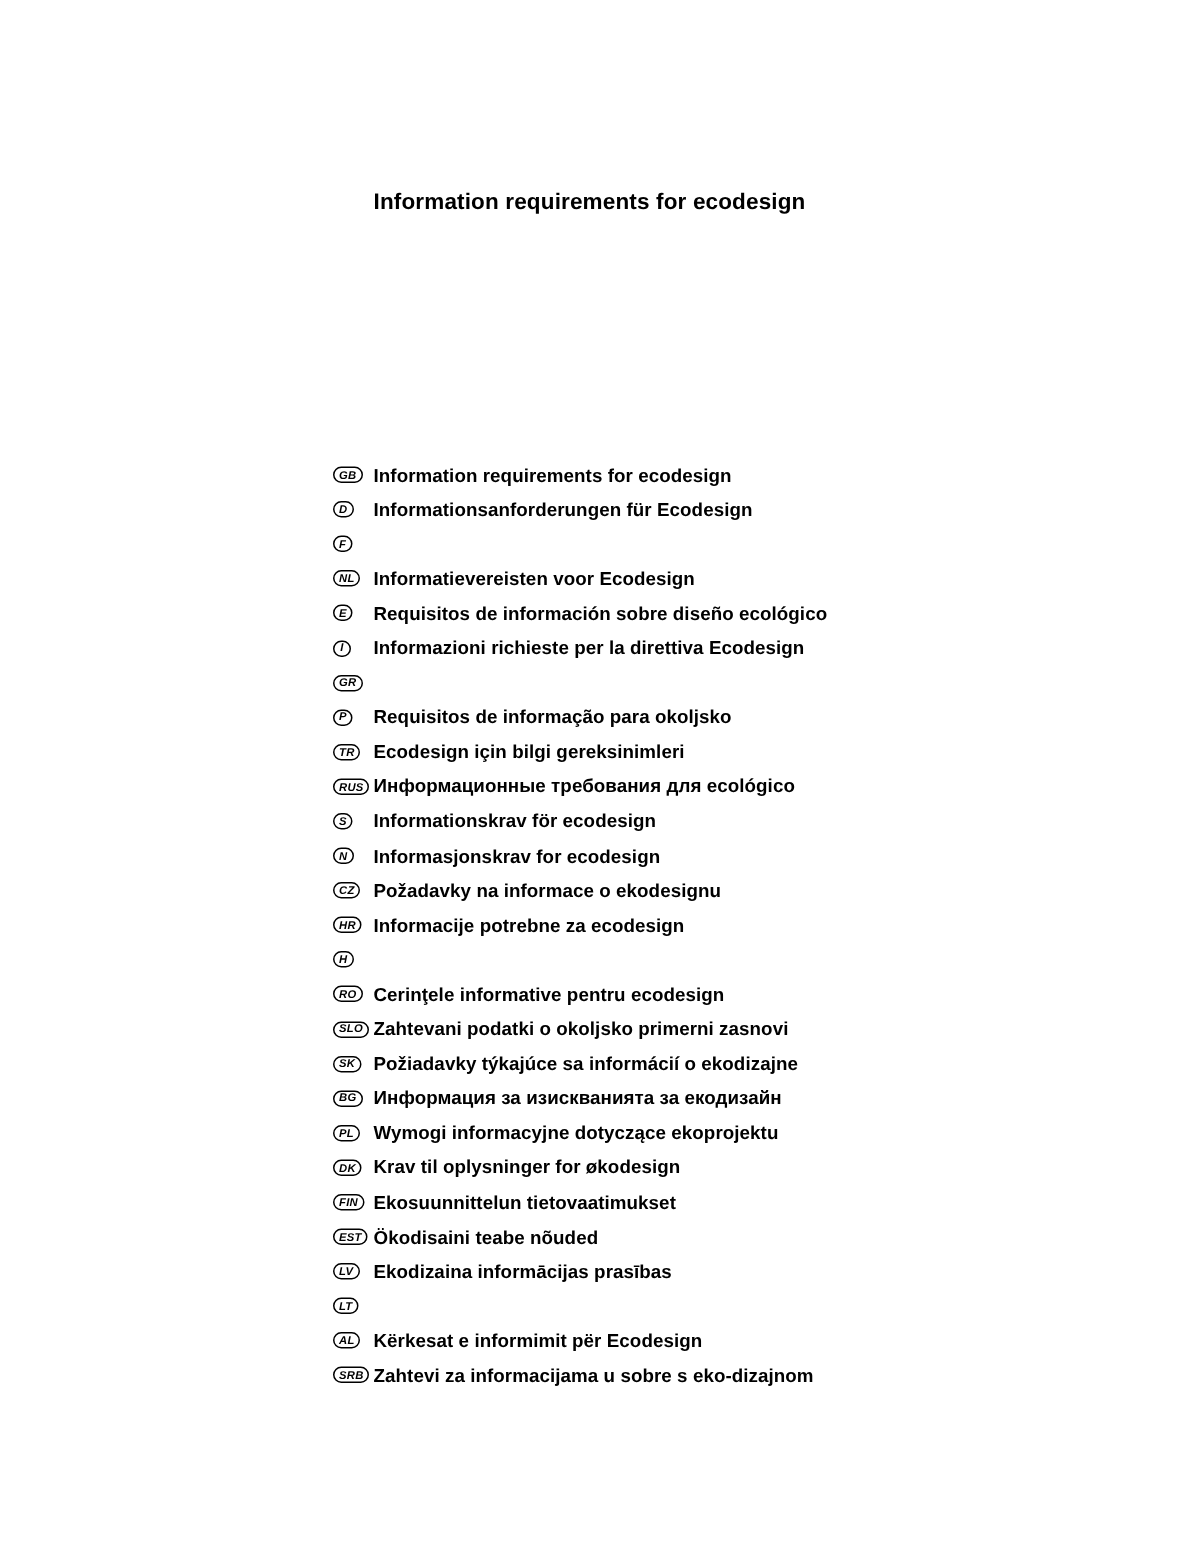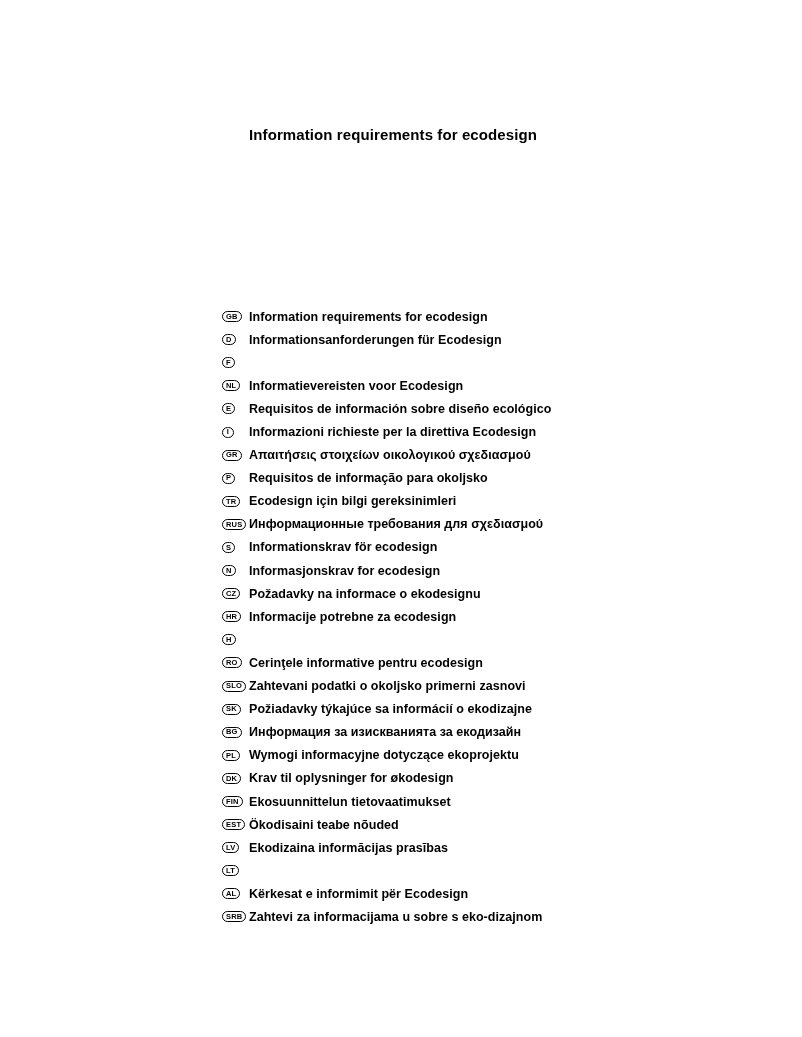--- a/index.html
+++ b/index.html
@@ -51,20 +51,21 @@
     min-width: 12px;
     padding: 0 3px;
     border: 1.2px solid #000000;
     border-radius: 8px;
     font-size: 7.5px;
     font-weight: bold;
     letter-spacing: 0.2px;
     line-height: 1;
     box-sizing: border-box;
     white-space: nowrap;
+    font-style: italic;
   }
   .lang-label {
     font-size: 12.5px;
     font-weight: bold;
     white-space: nowrap;
     letter-spacing: 0.05px;
   }
 </style>
 </head>
 <body>
@@ -105,39 +106,38 @@
       <div class="lang-row">
         <span class="badge-wrap">
           <span class="badge">I</span>
         </span>
         <span class="lang-label">Informazioni richieste per la direttiva Ecodesign</span>
       </div>
       <div class="lang-row">
         <span class="badge-wrap">
           <span class="badge">GR</span>
         </span>
-        <span class="lang-label">Απαιτήσεις στοιχείων οικολογικού σχεδιασμού</span>
       </div>
       <div class="lang-row">
         <span class="badge-wrap">
           <span class="badge">P</span>
         </span>
         <span class="lang-label">Requisitos de informação para okoljsko</span>
       </div>
       <div class="lang-row">
         <span class="badge-wrap">
           <span class="badge">TR</span>
         </span>
         <span class="lang-label">Ecodesign için bilgi gereksinimleri</span>
       </div>
       <div class="lang-row">
         <span class="badge-wrap">
           <span class="badge">RUS</span>
         </span>
-        <span class="lang-label">Информационные требования для σχεδιασμού</span>
+        <span class="lang-label">Информационные требования для ecológico</span>
       </div>
       <div class="lang-row">
         <span class="badge-wrap">
           <span class="badge">S</span>
         </span>
         <span class="lang-label">Informationskrav för ecodesign</span>
       </div>
       <div class="lang-row">
         <span class="badge-wrap">
           <span class="badge">N</span>

